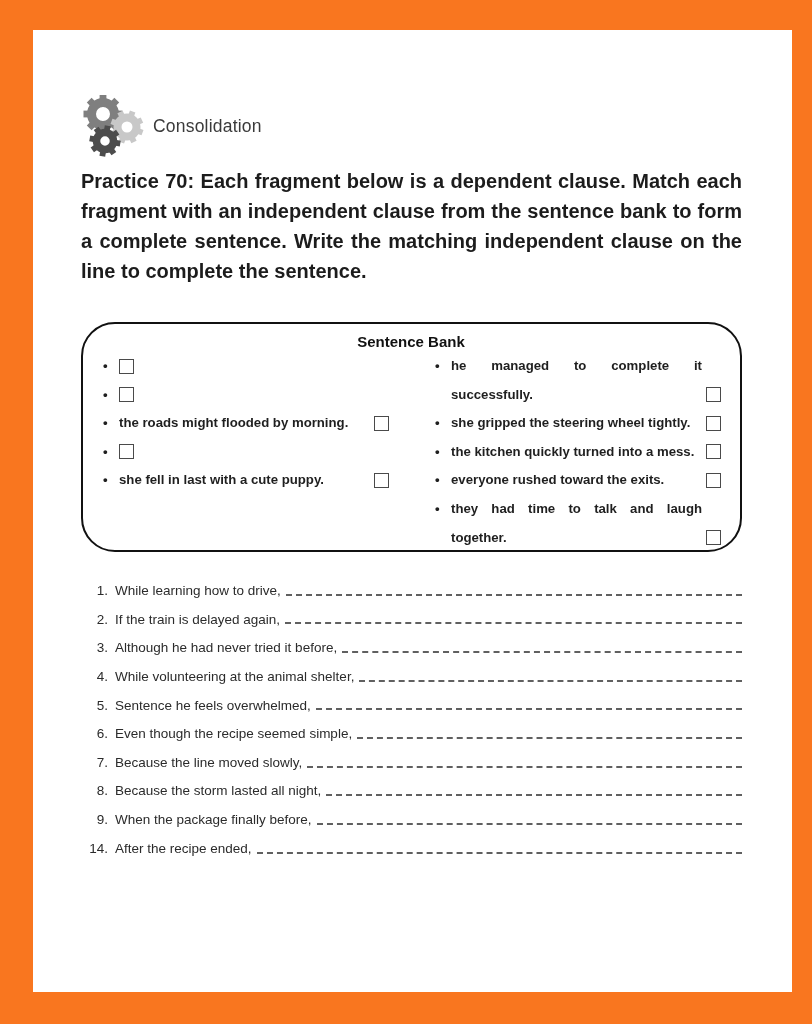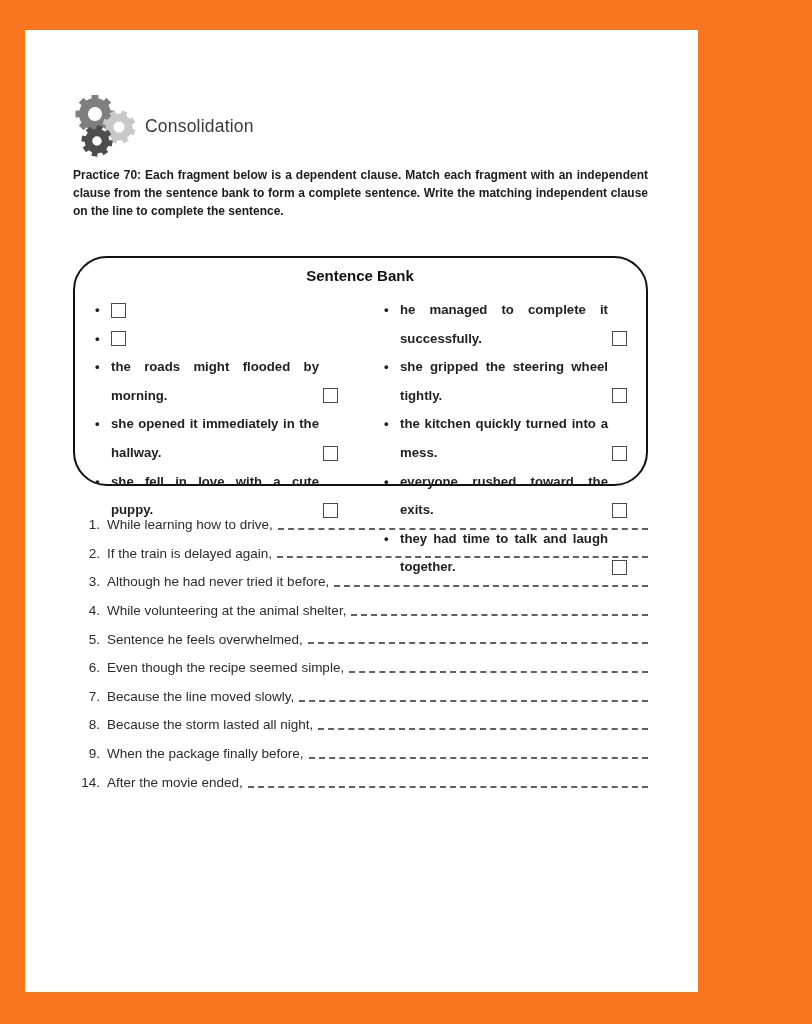--- a/index.html
+++ b/index.html
@@ -4,35 +4,35 @@
 <style>
   html, body {
     margin: 0; padding: 0;
     width: 812px; height: 1024px;
     overflow: hidden;
     background: #F9761F;
     font-family: "Liberation Sans", sans-serif;
   }
   .page {
     position: absolute;
-    left: 25px; top: 30px;
-    width: 673px; height: 962px;
+    left: 33px; top: 30px;
+    width: 759px; height: 962px;
     background: #ffffff;
   }
   .content { padding: 64px 50px 0 48px; }
 
   
   .brand-row { display: flex; align-items: center; gap: 6px; height: 64px; }
   .brand-row svg { display: block; }
   .brand-label { font-size: 17.5px; color: #3a3a3a; letter-spacing: 0.2px; }
 
   
   .instructions {
     margin-top: 8px;
-    font-size: 12px;
+    font-size: 20px;
     font-weight: 700;
     color: #1c1c1c;
     line-height: 1.5;
     text-align: justify;
     text-align-last: left;
   }
 
   
   .bank-box {
     margin-top: 36px;
@@ -40,21 +40,21 @@
     border-radius: 34px;
     height: 230px;
     box-sizing: border-box;
     padding: 9px 19px 0 18px;
   }
   .bank-title {
     text-align: center;
     font-weight: 700;
     font-size: 15px;
     color: #111;
-    margin-bottom: 12px;
+    margin-bottom: 2px;
   }
   .bank-cols { display: flex; gap: 44px; }
   .bank-col { flex: 1; min-width: 0; }
   .bank-item {
     display: flex;
     font-size: 13.2px;
     font-weight: 700;
     color: #1f1f1f;
     line-height: 28.6px;
   }
@@ -174,26 +174,25 @@
             <span class="bullet">•</span>
             <span class="checkbox"></span>
           </div>
           <div class="bank-item">
             <span class="bullet">•</span>
             <span class="bank-text">the roads might flooded by morning.</span>
             <span class="checkbox"></span>
           </div>
           <div class="bank-item">
             <span class="bullet">•</span>
-            <span class="bank-text">she opened it immediately in the hallway.</span>
-            <span class="checkbox"></span>
-          </div>
-          <div class="bank-item">
-            <span class="bullet">•</span>
-            <span class="bank-text">she fell in love with a cute puppy.</span>
+            <span class="checkbox"></span>
+          </div>
+          <div class="bank-item">
+            <span class="bullet">•</span>
+            <span class="bank-text">she fell in last with a cute puppy.</span>
             <span class="checkbox"></span>
           </div>
         </div>
         <div class="bank-col">
           <div class="bank-item">
             <span class="bullet">•</span>
             <span class="bank-text">he managed to complete it successfully.</span>
             <span class="checkbox"></span>
           </div>
           <div class="bank-item">
@@ -261,19 +260,19 @@
         <span class="q-text">Because the storm lasted all night,</span>
         <span class="q-line"></span>
       </div>
       <div class="q-row">
         <span class="q-num">9.</span>
         <span class="q-text">When the package finally before,</span>
         <span class="q-line"></span>
       </div>
       <div class="q-row">
         <span class="q-num">14.</span>
-        <span class="q-text">After the movie ended,</span>
+        <span class="q-text">After the recipe ended,</span>
         <span class="q-line"></span>
       </div>
     </div>
 
   </div>
 </div>
 
 </body></html>

